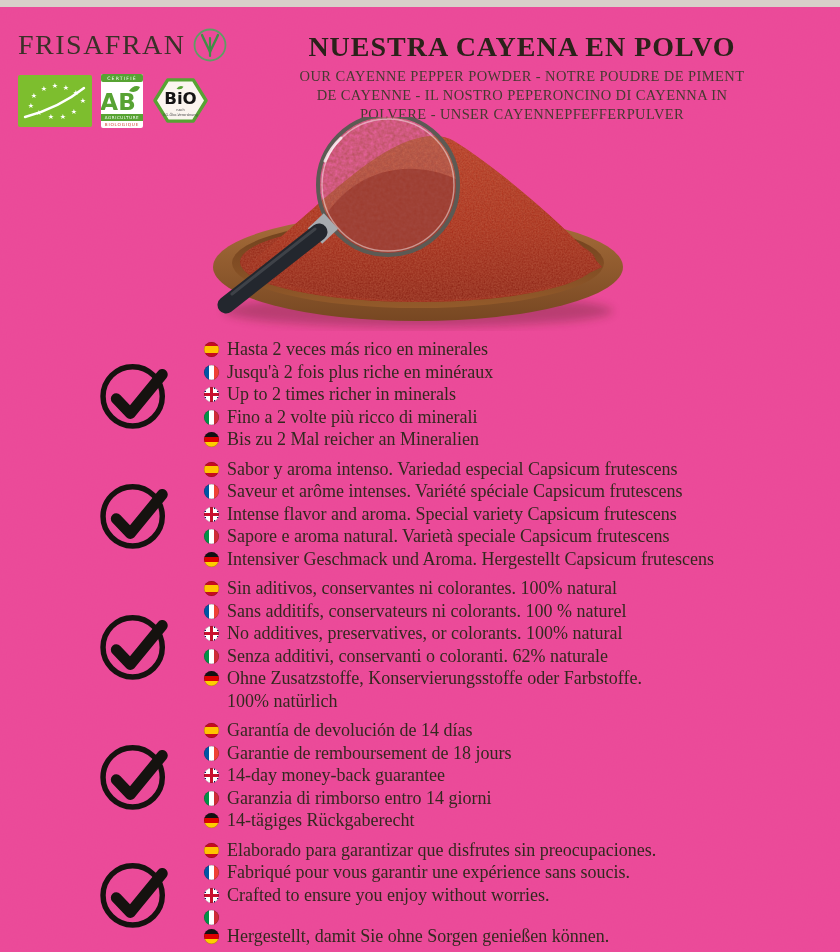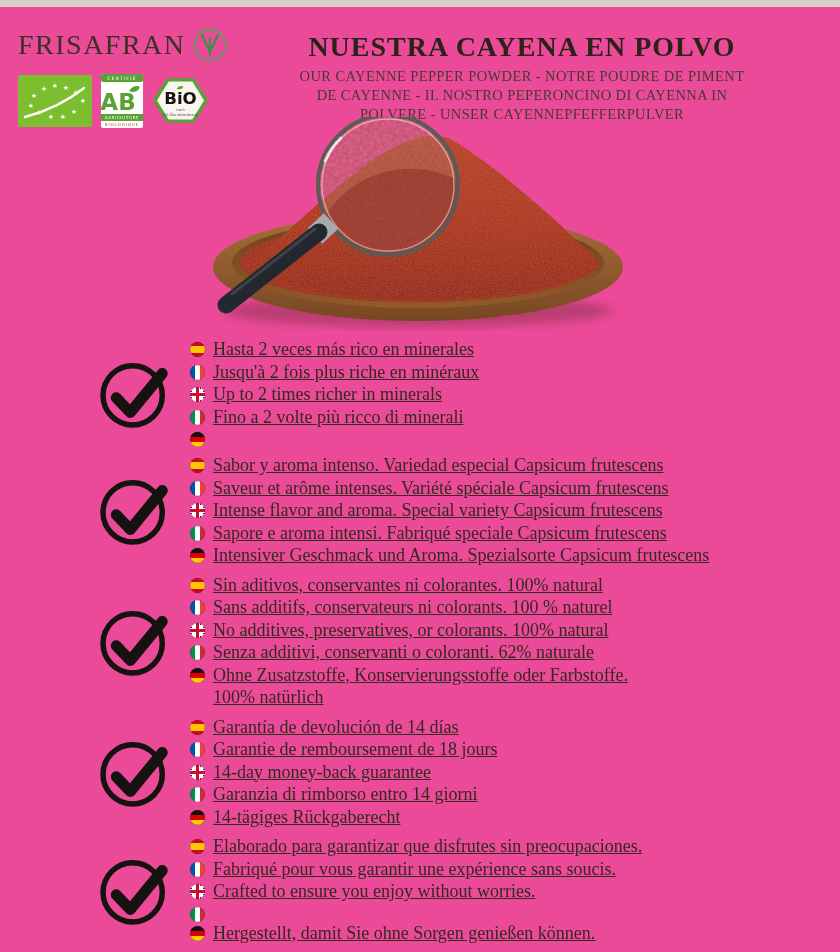--- a/index.html
+++ b/index.html
@@ -12,21 +12,21 @@
   .brand-area{left:18px;top:18px;}
   .brand-row{display:flex;align-items:center;gap:4px;}
   .brand-name{font-size:28px;letter-spacing:1.5px;color:#3a3128;}
   .cert-row{display:flex;align-items:center;gap:9px;margin-top:7px;}
   .title-block{left:272px;top:24px;width:500px;text-align:center;}
   .page-title{margin:0;font-size:28px;font-weight:700;letter-spacing:1px;color:#2b221a;white-space:nowrap;}
   .subtitle{margin-top:4px;font-size:14.5px;letter-spacing:0.4px;line-height:1.32;color:#453a30;}
 
   
   .benefits{left:0;top:331px;right:0;display:flex;flex-direction:column;gap:7px;padding-left:96px;}
-  .benefit{display:flex;align-items:center;gap:16px;text-decoration:underline;}
+  .benefit{display:flex;align-items:center;gap:30px;}
   .check{width:78px;height:78px;flex:0 0 78px;}
   .benefit ul{list-style:none;margin:0;padding:0;width:620px;}
   .row{display:flex;align-items:flex-start;gap:8px;line-height:22.5px;font-size:18px;color:#33291f;}
   .t{white-space:pre-line;}
   .flag{flex:0 0 15px;width:15px;height:15px;border-radius:50%;margin-top:4px;
         box-shadow:inset 0 0 0 0.5px rgba(0,0,0,.28), 0 0 1px rgba(0,0,0,.2);}
   .f-es{background:linear-gradient(180deg,#c60b1e 0 26%,#ffc400 26% 74%,#c60b1e 74% 100%);}
   .f-fr{background:linear-gradient(90deg,#0055a4 0 34%,#ffffff 34% 66%,#ef4135 66% 100%);}
   .f-it{background:linear-gradient(90deg,#009246 0 34%,#ffffff 34% 66%,#ce2b37 66% 100%);}
   .f-de{background:linear-gradient(180deg,#111111 0 36%,#dd0000 36% 68%,#ffce00 68% 100%);}
@@ -195,20 +195,21 @@
         <li class="row">
             <span class="flag f-gb"></span>
             <span class="t">Up to 2 times richer in minerals</span>
           </li>
         <li class="row">
             <span class="flag f-it"></span>
             <span class="t">Fino a 2 volte più ricco di minerali</span>
           </li>
         <li class="row">
             <span class="flag f-de"></span>
+            <span class="t">Bis zu 2 Mal reicher an Mineralien</span>
           </li>
       </ul>
     </section>
 
     <section class="benefit">
       <svg class="check" viewBox="0 0 100 100">
         <circle cx="47" cy="53" r="38" fill="none" stroke="#15120f" stroke-width="7"></circle>
         <path d="M26 56 L44 75 L85 25" fill="none" stroke="#15120f" stroke-width="14" stroke-linecap="round" stroke-linejoin="round"></path>
       </svg>
       <ul>
@@ -219,25 +220,25 @@
         <li class="row">
             <span class="flag f-fr"></span>
             <span class="t">Saveur et arôme intenses. Variété spéciale Capsicum frutescens</span>
           </li>
         <li class="row">
             <span class="flag f-gb"></span>
             <span class="t">Intense flavor and aroma. Special variety Capsicum frutescens</span>
           </li>
         <li class="row">
             <span class="flag f-it"></span>
-            <span class="t">Sapore e aroma intensi. Fabriqué speciale Capsicum frutescens</span>
-          </li>
-        <li class="row">
-            <span class="flag f-de"></span>
-            <span class="t">Intensiver Geschmack und Aroma. Spezialsorte Capsicum frutescens</span>
+            <span class="t">Sapore e aroma natural. Varietà speciale Capsicum frutescens</span>
+          </li>
+        <li class="row">
+            <span class="flag f-de"></span>
+            <span class="t">Intensiver Geschmack und Aroma. Hergestellt Capsicum frutescens</span>
           </li>
       </ul>
     </section>
 
     <section class="benefit">
       <svg class="check" viewBox="0 0 100 100">
         <circle cx="47" cy="53" r="38" fill="none" stroke="#15120f" stroke-width="7"></circle>
         <path d="M26 56 L44 75 L85 25" fill="none" stroke="#15120f" stroke-width="14" stroke-linecap="round" stroke-linejoin="round"></path>
       </svg>
       <ul>

